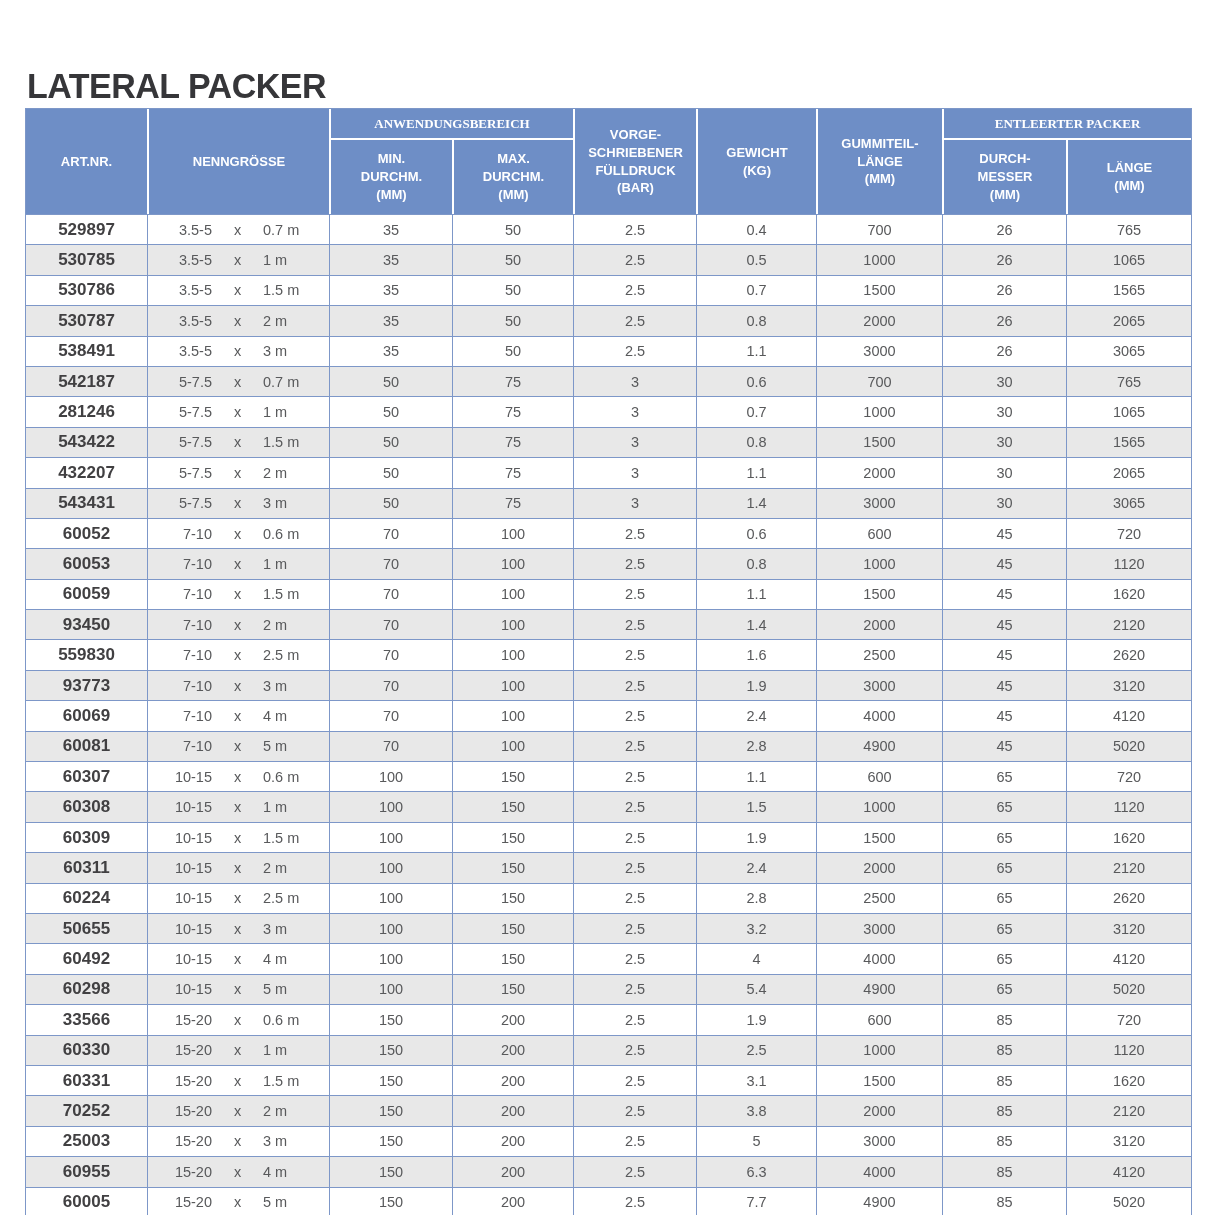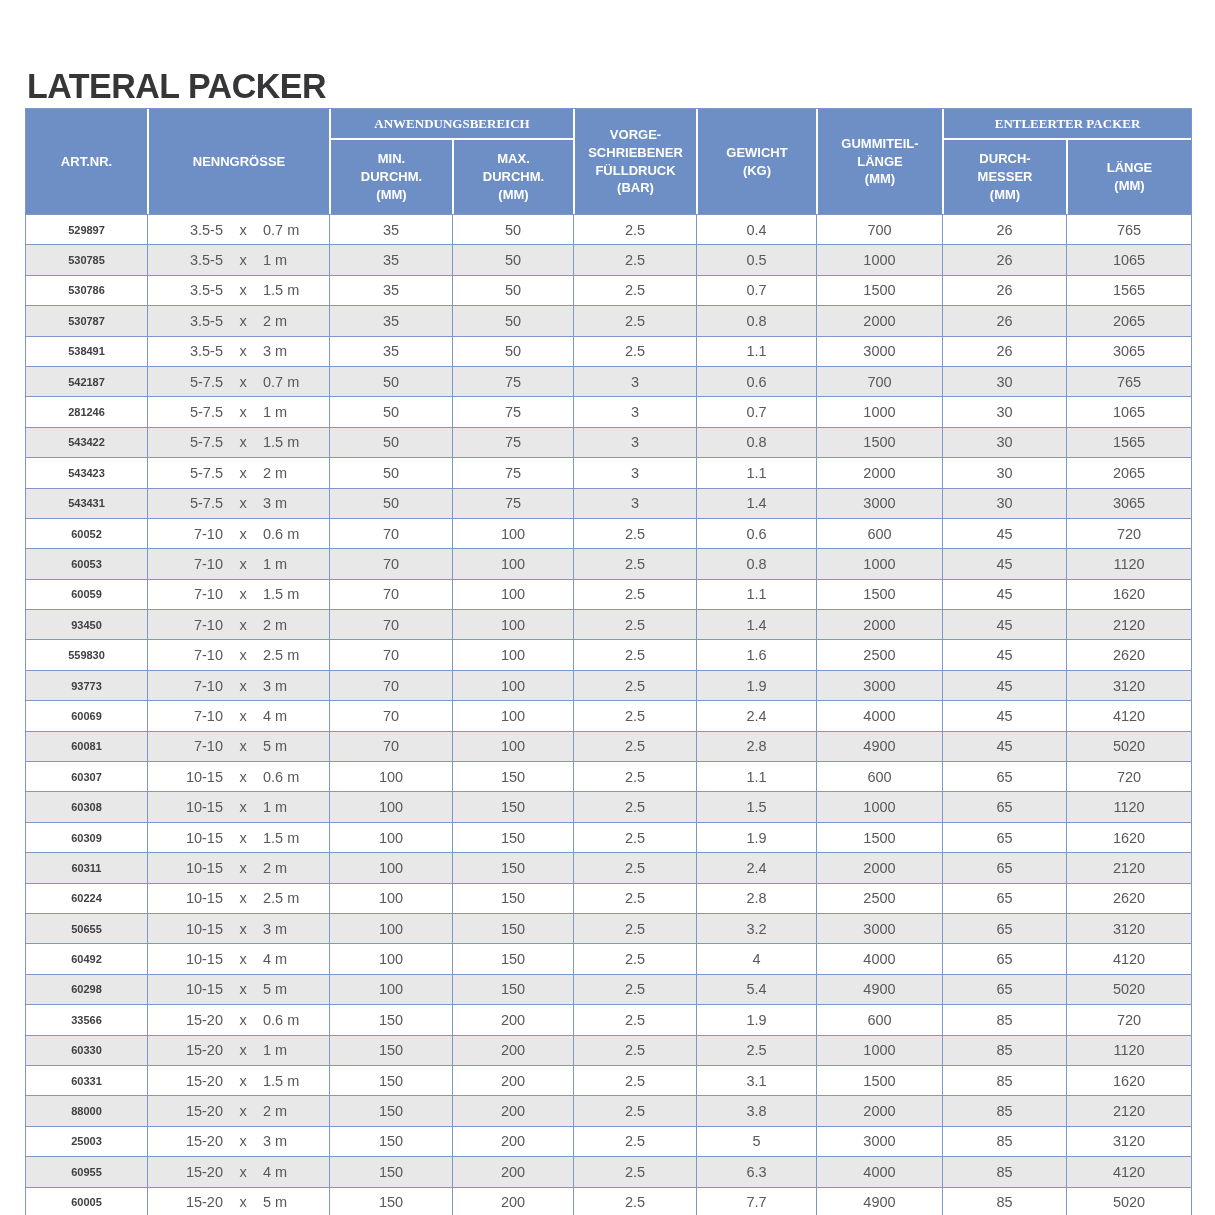--- a/index.html
+++ b/index.html
@@ -57,24 +57,24 @@
     text-align: center;
     vertical-align: middle;
     font-size: 14.5px;
     color: #58595b;
     border-top: 1px solid #7d97c8;
     padding: 0;
   }
   tbody td.bl { border-left: 1px solid #7d97c8; }
   tbody tr.stripe td { background: #e8e8e8; }
   tbody tr.plain td { background: #ffffff; }
-  td.art { font-weight: bold; color: #414042; font-size: 11px; }
+  td.art { font-weight: bold; color: #414042; font-size: 17px; }
   .ng-wrap {
     display: flex;
-    justify-content: flex-end;
+    justify-content: space-between;
     align-items: center;
   }
   .ng-range { width: 64px; text-align: right; }
   .ng-x { width: 40px; text-align: center; }
   .ng-len { width: 66px; text-align: left; }
 </style>
 </head>
 <body>
 
 <div class="page">
@@ -253,21 +253,21 @@
           </td>
           <td class="bl">50</td>
           <td class="bl">75</td>
           <td class="bl">3</td>
           <td class="bl">0.8</td>
           <td class="bl">1500</td>
           <td class="bl">30</td>
           <td class="bl">1565</td>
         </tr>
         <tr class="plain">
-          <td class="art">543423</td>
+          <td class="art">432207</td>
           <td class="bl">
             <div class="ng-wrap">
               <span class="ng-range">5-7.5</span>
               <span class="ng-x">x</span>
               <span class="ng-len">2 m</span>
             </div>
           </td>
           <td class="bl">50</td>
           <td class="bl">75</td>
           <td class="bl">3</td>
@@ -610,21 +610,21 @@
           </td>
           <td class="bl">150</td>
           <td class="bl">200</td>
           <td class="bl">2.5</td>
           <td class="bl">3.1</td>
           <td class="bl">1500</td>
           <td class="bl">85</td>
           <td class="bl">1620</td>
         </tr>
         <tr class="stripe">
-          <td class="art">88000</td>
+          <td class="art">70252</td>
           <td class="bl">
             <div class="ng-wrap">
               <span class="ng-range">15-20</span>
               <span class="ng-x">x</span>
               <span class="ng-len">2 m</span>
             </div>
           </td>
           <td class="bl">150</td>
           <td class="bl">200</td>
           <td class="bl">2.5</td>

